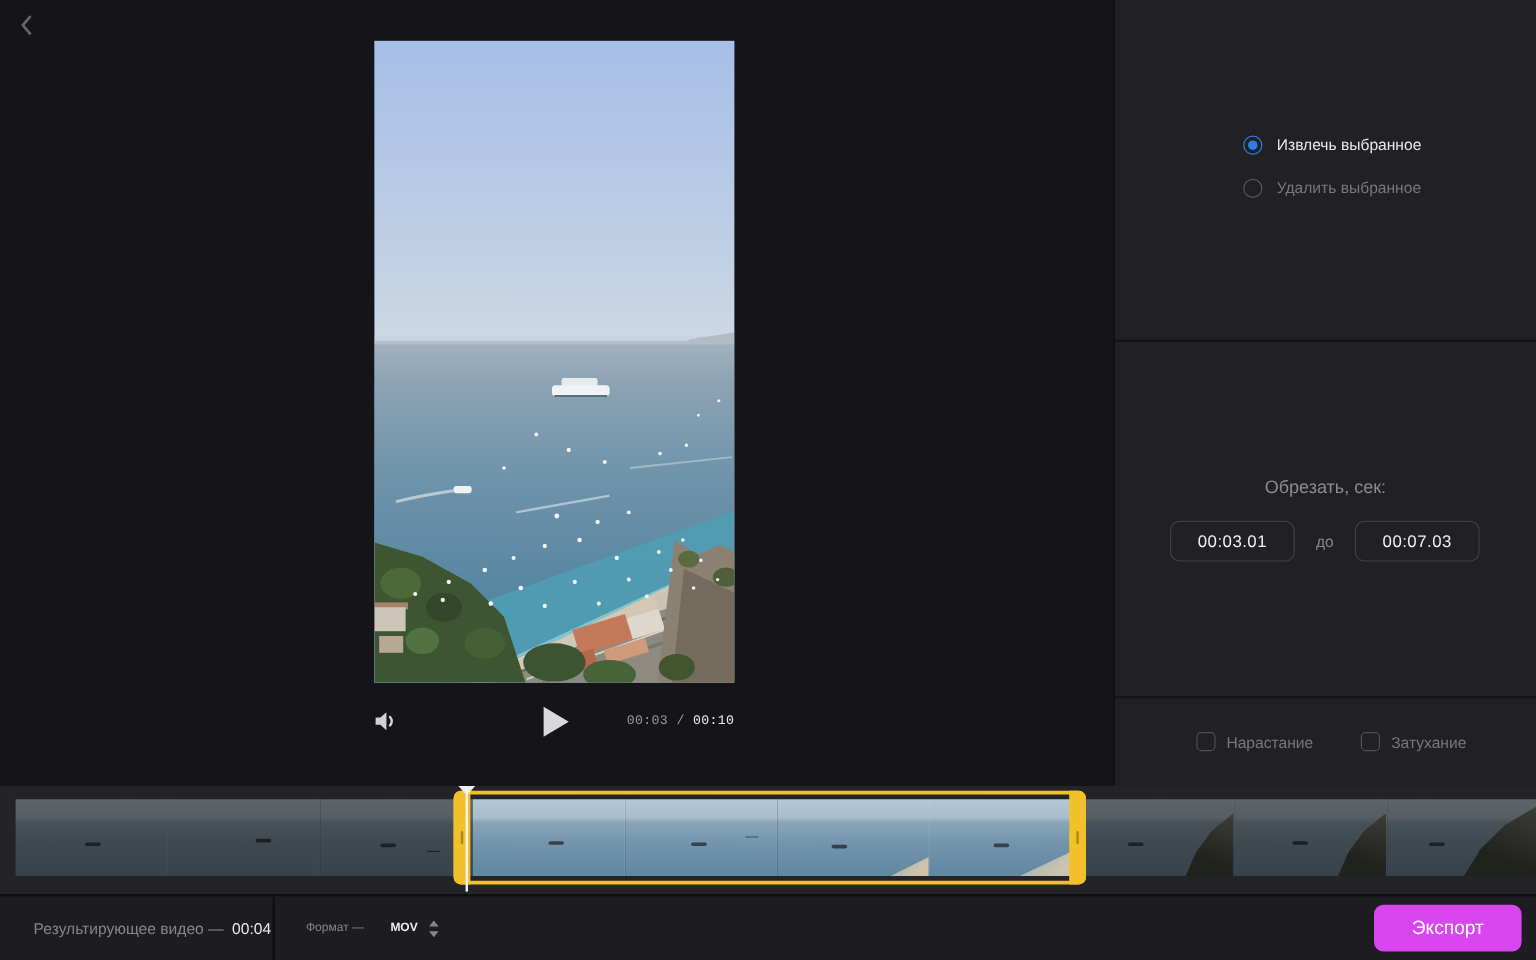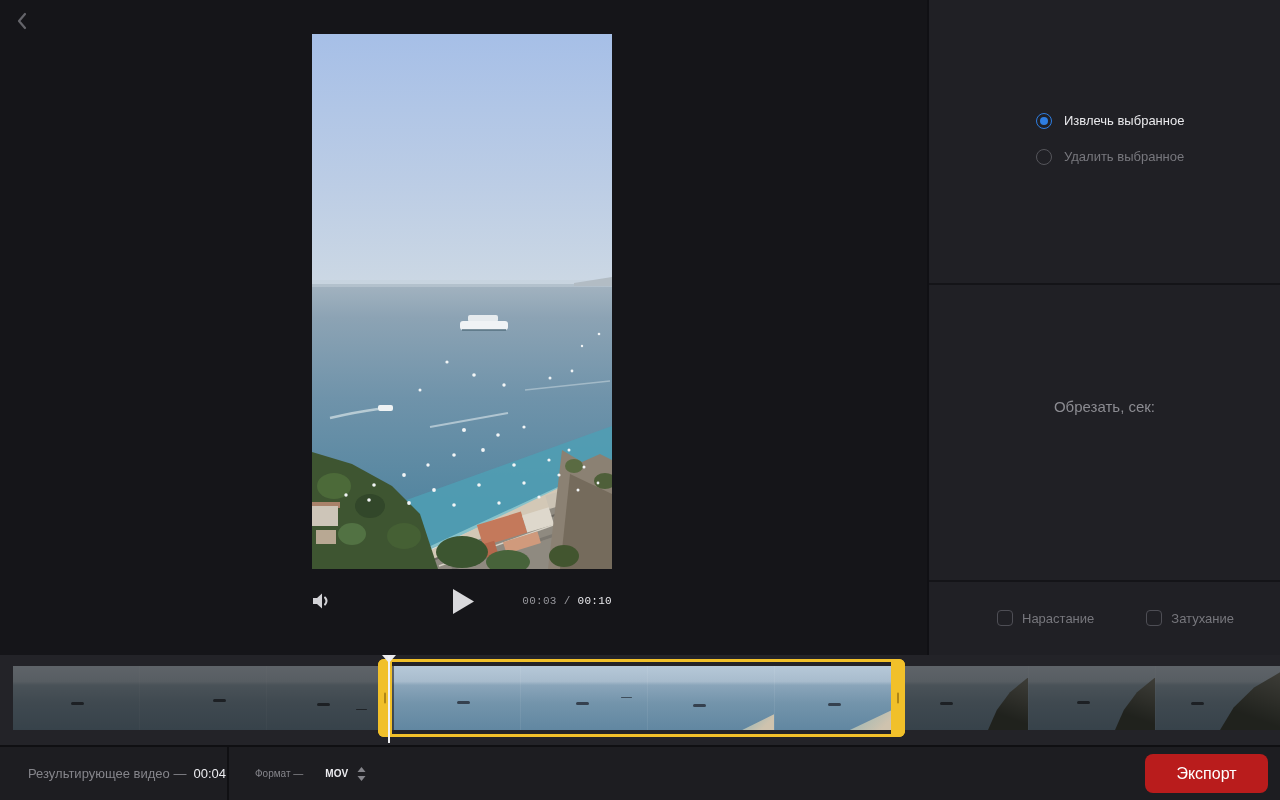--- a/index.html
+++ b/index.html
@@ -39,21 +39,21 @@
 
   .trim-title{position:absolute;top:398px;left:0;width:100%;text-align:center;
               color:#8b8b91;font-size:15px;}
   .trim-row{position:absolute;top:434px;left:46px;display:flex;align-items:center;}
   .trim-input{width:104px;height:34px;box-sizing:border-box;background:transparent;
               border:1px solid #3e3e45;border-radius:8px;color:#eef0f2;font-size:14px;
               text-align:center;letter-spacing:.4px;outline:none;
               font-family:"Liberation Sans",sans-serif;}
   .trim-between{width:50px;text-align:center;color:#85858b;font-size:13px;}
 
-  .fade-row{position:absolute;top:610px;left:68px;display:flex;align-items:center;gap:52px;}
+  .fade-row{position:absolute;top:610px;left:68px;display:flex;align-items:center;gap:40px;}
   .fade-opt{display:flex;align-items:center;cursor:pointer;}
   .checkbox{width:16px;height:16px;box-sizing:border-box;border:1.5px solid #4e4e55;
             border-radius:4px;flex:none;}
   .fade-label{margin-left:9px;font-size:13px;color:#77777d;}
 
   
   .timeline{position:absolute;left:0;top:655px;width:1280px;height:90px;background:#232328;}
   .filmstrip{position:absolute;left:13px;top:11px;height:64px;display:flex;cursor:pointer;}
   .thumb{width:127px;height:64px;position:relative;overflow:hidden;flex:none;
          border-right:1px solid rgba(255,255,255,.07);box-sizing:border-box;
@@ -97,21 +97,21 @@
   .footer{position:absolute;left:0;top:745px;width:1280px;height:55px;background:#1d1d21;
           border-top:2px solid #0f0f12;box-sizing:border-box;}
   .foot-result{position:absolute;left:28px;top:0;height:53px;display:flex;align-items:center;gap:7px;
                font-size:13px;}
   .foot-label{color:#85858b;} .foot-value{color:#ececf0;}
   .foot-divider{position:absolute;left:227px;top:0;height:53px;width:2px;background:#101013;}
   .foot-format{position:absolute;left:255px;top:0;height:53px;display:flex;align-items:center;
                font-size:10px;}
   .foot-format .foot-value{margin-left:22px;cursor:pointer;font-weight:bold;}
   .stepper{margin-left:9px;display:flex;align-items:center;cursor:pointer;}
-  .export-btn{position:absolute;left:1145px;top:7px;width:123px;height:39px;background:#b91c1c;
+  .export-btn{position:absolute;left:1145px;top:7px;width:123px;height:39px;background:#d946ef;
               border:none;border-radius:8px;color:#ffffff;font-size:16px;font-weight:500;
               display:flex;align-items:center;justify-content:center;cursor:pointer;
               font-family:"Liberation Sans",sans-serif;}
 </style>
 </head>
 <body>
 
 <div id="app">
 
   <div class="main">
@@ -253,20 +253,25 @@
     <div class="radio-row r1">
       <span class="radio on"></span>
       <span class="radio-label">Извлечь выбранное</span>
     </div>
     <div class="radio-row r2">
       <span class="radio off"></span>
       <span class="radio-label">Удалить выбранное</span>
     </div>
 
     <div class="trim-title">Обрезать, сек:</div>
+    <div class="trim-row">
+      <input class="trim-input" value="00:03.01" style="">
+      <span class="trim-between">до</span>
+      <input class="trim-input" value="00:07.03" style="">
+    </div>
 
     <div class="fade-row">
       <div class="fade-opt">
         <span class="checkbox"></span>
         <span class="fade-label">Нарастание</span>
       </div>
       <div class="fade-opt">
         <span class="checkbox"></span>
         <span class="fade-label">Затухание</span>
       </div>

